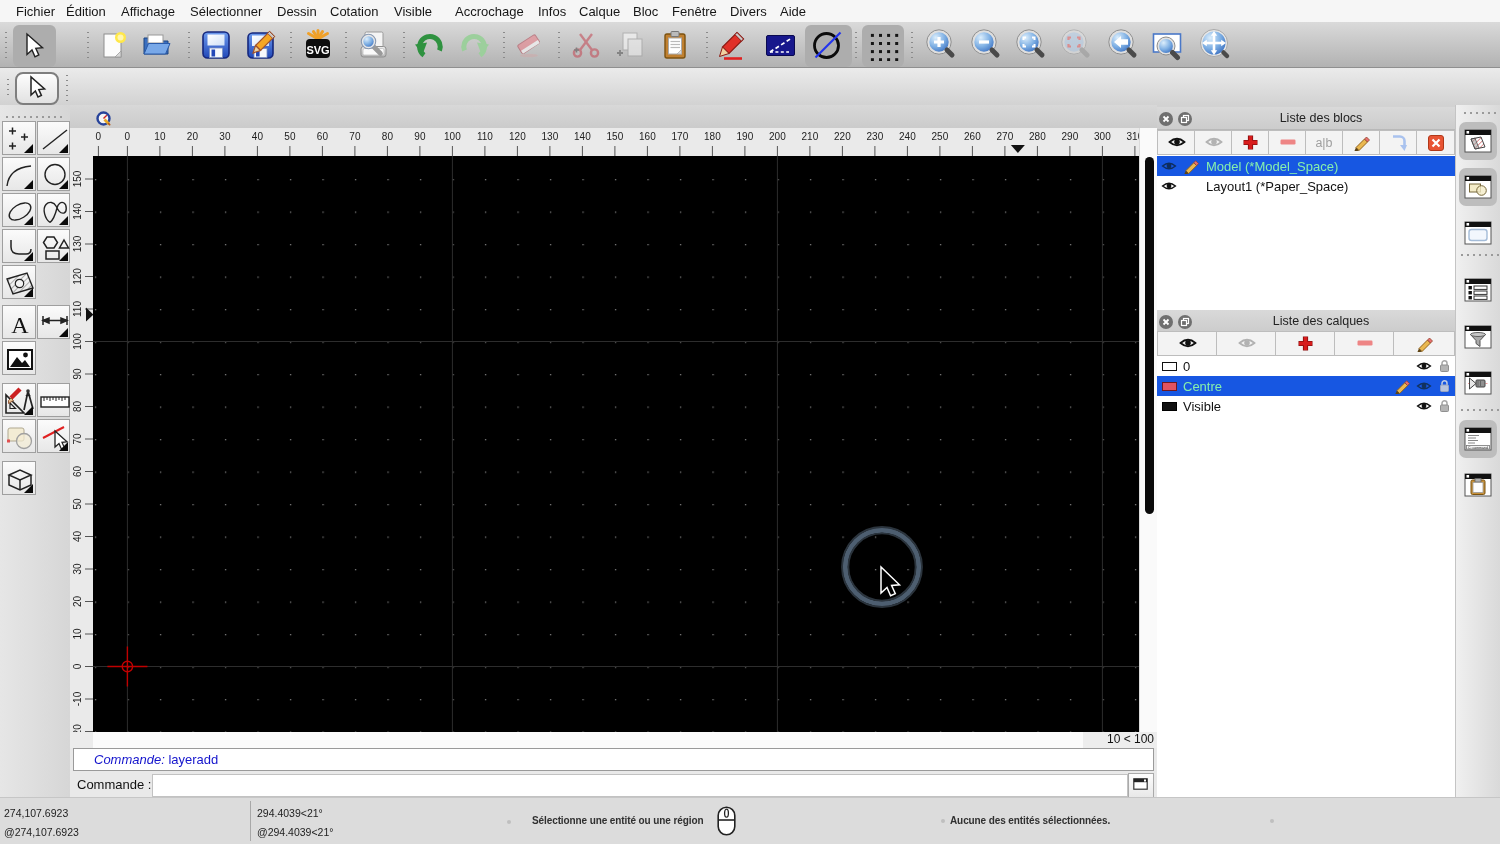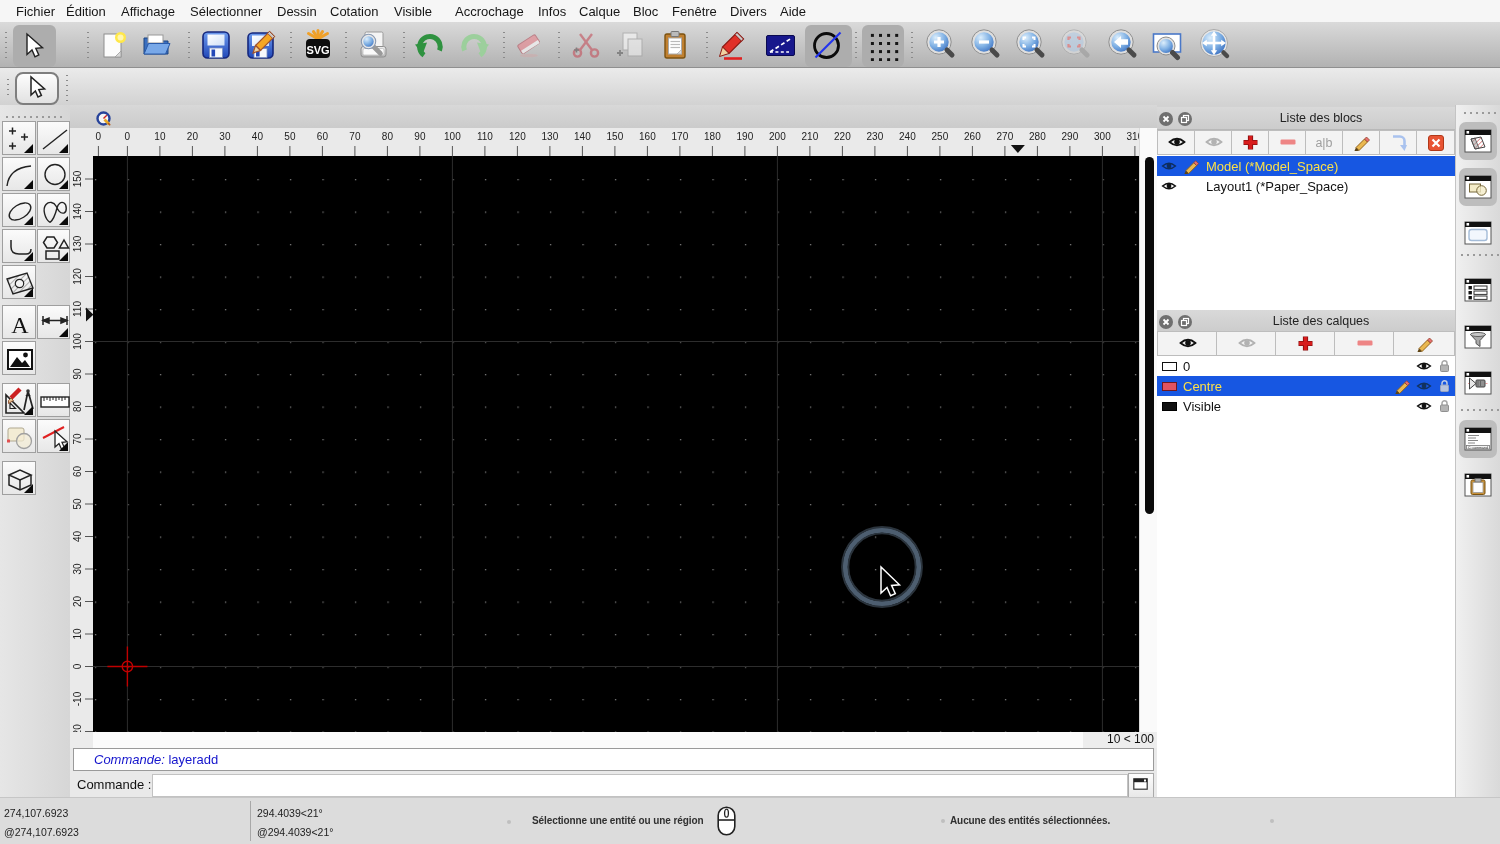--- a/index.html
+++ b/index.html
@@ -31,21 +31,21 @@
 #cmdrow{position:absolute;left:0;top:23px;width:1087px;height:27px;}
 #cmdlabel{position:absolute;left:7px;top:6px;font-size:13px;color:#111;}
 #cmdinput{position:absolute;left:82px;top:2.5px;width:974px;height:21px;background:#fff;border:1px solid #c2c2c2;}
 #cmdbtn{position:absolute;left:1058px;top:2px;width:24px;height:23px;background:linear-gradient(#fdfdfd,#e8e8e8);border:1px solid #aaa;}
 #blocks{left:1157px;top:105px;width:298px;height:692px;background:#fff;}
 .ptitle{position:absolute;left:0;width:298px;height:23px;background:linear-gradient(#d9d9d9,#cccccc);border-bottom:1px solid #b8b8b8;box-sizing:border-box;}
 .ptitle .cap{position:absolute;left:15px;width:100%;text-align:center;top:4px;font-size:12.5px;color:#222;}
 .wbtn{position:absolute;top:4.5px;width:14px;height:14px;border-radius:7px;background:#6f6f6f;}
 .ptb{position:absolute;height:25px;background:#f3f3f3;border:1px solid #bdbdbd;box-sizing:border-box;}
 .lrow{position:absolute;left:0;width:298px;height:20px;font-size:13px;color:#111;}
-.lrow.sel{background:#1757e2;color:#fde047;}
+.lrow.sel{background:#1757e2;color:#86efac;}
 #rightstrip{left:1455px;top:105px;width:45px;height:692px;background:linear-gradient(to right,#f0f0f0,#d9d9d9);border-left:1px solid #c4c4c4;box-sizing:border-box;}
 .rsel{position:absolute;left:3px;width:38px;height:38px;background:#bdbdbd;border-radius:7px;}
 .rico{position:absolute;left:8px;width:28px;height:28px;}
 #statusbar{left:0;top:797px;width:1500px;height:47px;background:#dcdcdc;border-top:1px solid #c6c6c6;box-sizing:border-box;}
 .st{position:absolute;font-size:10.5px;color:#222;}
 .stb{position:absolute;font-size:10px;font-weight:bold;color:#303030;letter-spacing:-0.1px;}
 .sdot{position:absolute;width:4px;height:4px;border-radius:2px;background:#bfbfbf;}
 </style></head>
 <body>
 <div id="win">

